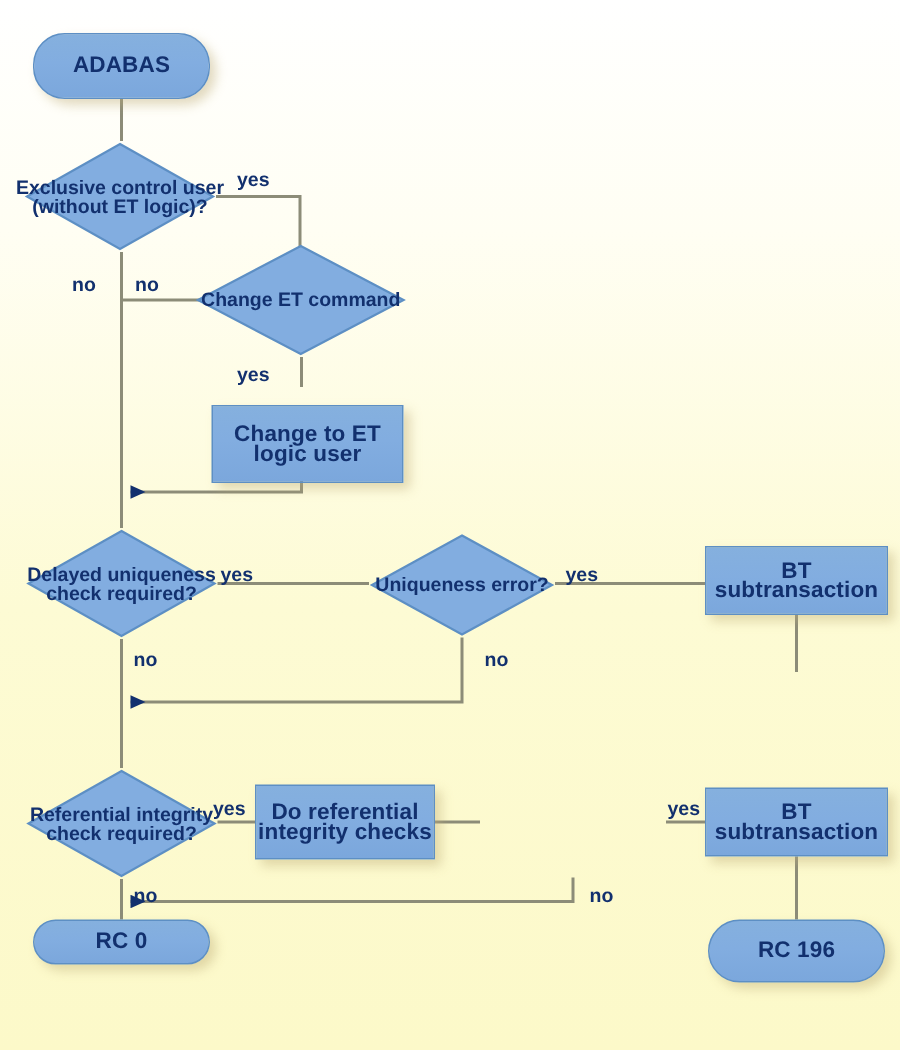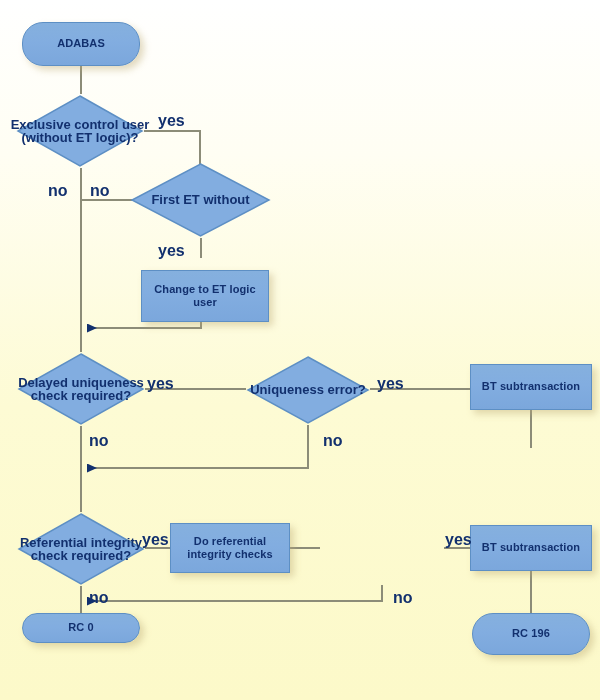--- a/index.html
+++ b/index.html
@@ -23,21 +23,21 @@
   }
   .node {
     position: absolute;
     box-sizing: border-box;
     display: flex;
     align-items: center;
     justify-content: center;
     text-align: center;
     color: #12306e;
     font-weight: bold;
-    font-size: 11px;
+    font-size: 15px;
     line-height: 13.5px;
     letter-spacing: 0.1px;
     z-index: 3;
   }
   .rounded {
     background: linear-gradient(to bottom, #85b0de 0%, #82ade0 45%, #7ba7dc 100%);
     border: 1px solid #5d8fc4;
     border-radius: 21px;
     box-shadow: 4px 4px 7px rgba(190,172,120,0.45);
   }
@@ -69,21 +69,21 @@
     color: #12306e;
     font-weight: bold;
     font-size: 13px;
     line-height: 13.5px;
     pointer-events: none;
   }
   .edge-label {
     position: absolute;
     color: #12306e;
     font-weight: bold;
-    font-size: 16px;
+    font-size: 13px;
     font-family: "Liberation Sans", sans-serif;
     z-index: 4;
     white-space: nowrap;
   }
 </style>
 </head>
 <body>
 
 <div id="canvas">
 
@@ -142,21 +142,21 @@
     <svg class="diamond-shape" viewBox="0 0 128 74" preserveAspectRatio="none">
       <polygon points="64,2 126,37 64,72 2,37" fill="#82ade0" stroke="#5d8fc4" stroke-width="1.5"></polygon>
     </svg>
     <div class="diamond-label">Exclusive control user (without ET logic)?</div>
   </div>
 
   <div class="diamond-wrap" style="left:130px; top:162px; width:141px; height:76px;">
     <svg class="diamond-shape" viewBox="0 0 141 76" preserveAspectRatio="none">
       <polygon points="70.5,2 139,38 70.5,74 2,38" fill="#82ade0" stroke="#5d8fc4" stroke-width="1.5"></polygon>
     </svg>
-    <div class="diamond-label">First ET without</div>
+    <div class="diamond-label">Change ET command</div>
   </div>
 
   <div class="node rect" style="left:141px; top:270px; width:128px; height:52px;">
     <span>Change to ET logic user</span>
   </div>
 
   <div class="diamond-wrap" style="left:246px; top:355px; width:124px; height:70px;">
     <svg class="diamond-shape" viewBox="0 0 124 70" preserveAspectRatio="none">
       <polygon points="62,2 122,35 62,68 2,35" fill="#82ade0" stroke="#5d8fc4" stroke-width="1.5"></polygon>
     </svg>

